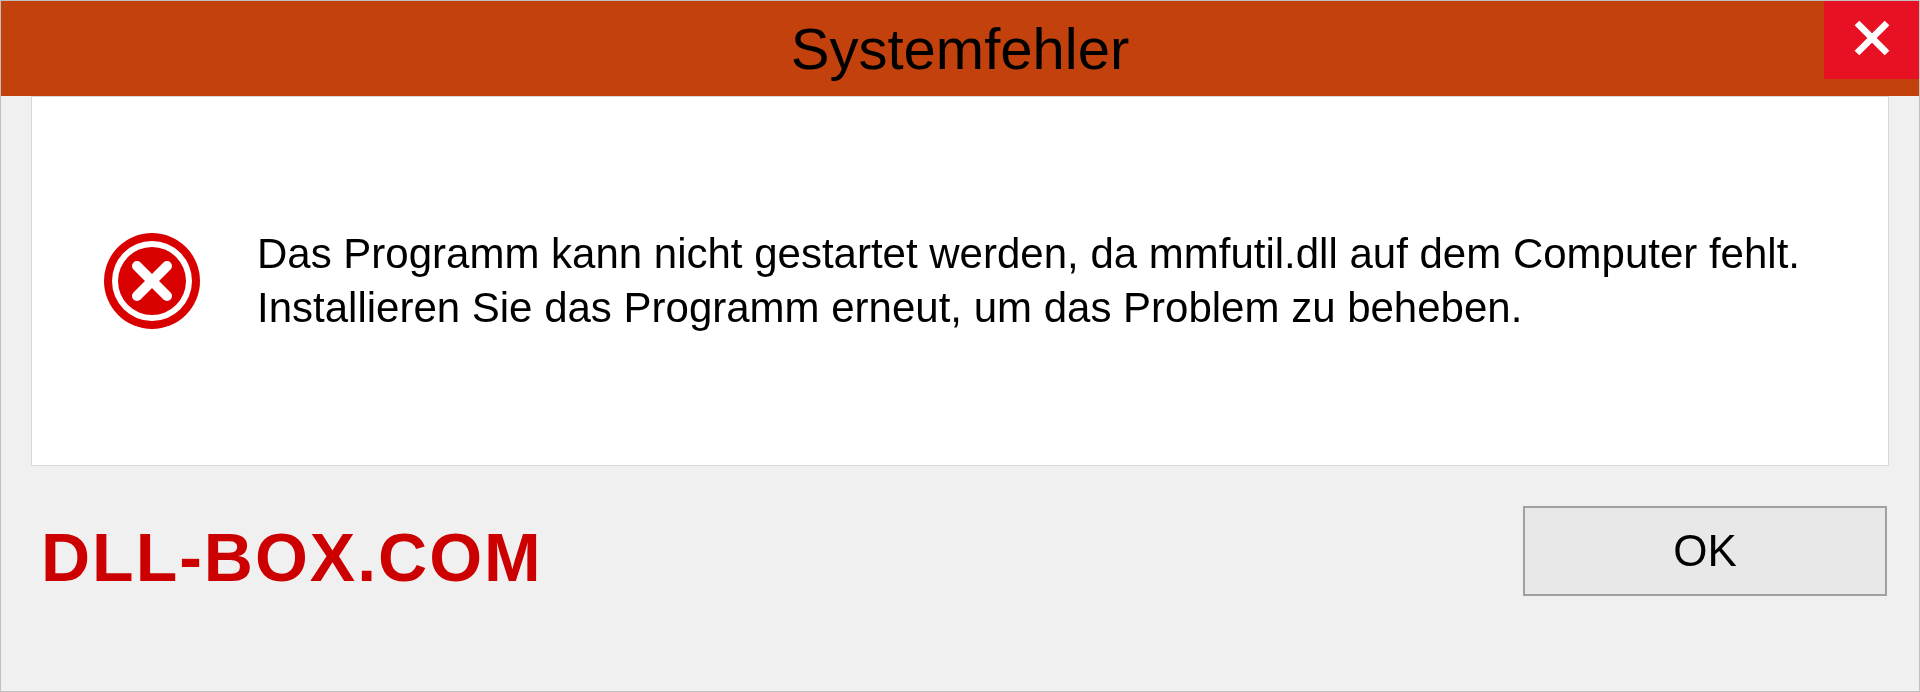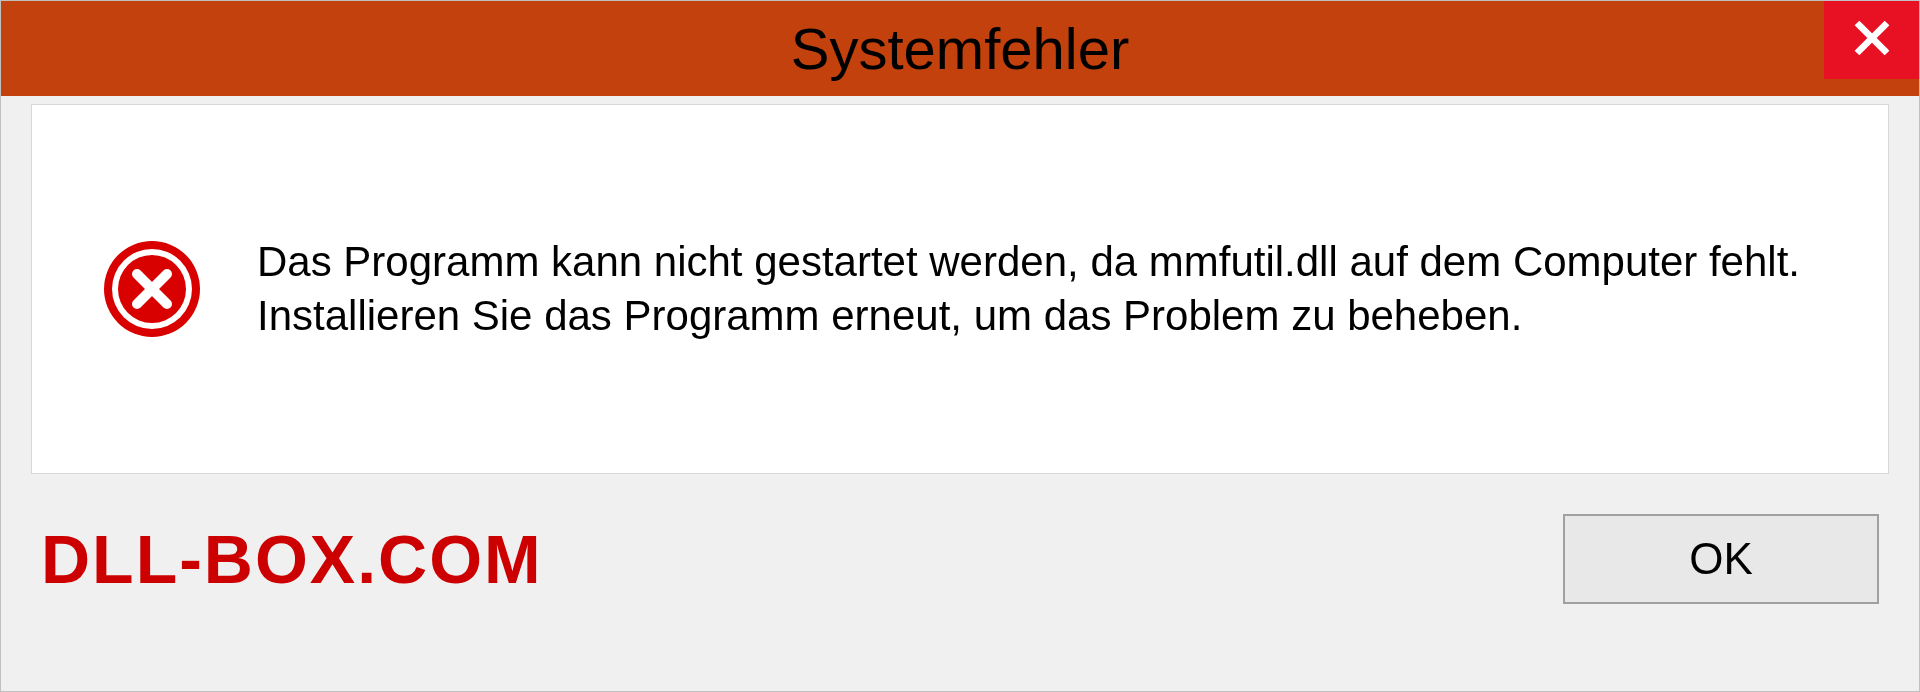--- a/index.html
+++ b/index.html
@@ -46,21 +46,21 @@
       display: flex;
       align-items: center;
       justify-content: center;
       cursor: pointer;
     }
     .close-button svg {
       width: 38px;
       height: 38px;
     }
     .content-panel {
-      margin: 8px 30px 15px 30px;
+      margin: 0 30px 15px 30px;
       background: #ffffff;
       border: 1px solid #d8d8d8;
       padding: 60px 70px;
       display: flex;
       align-items: center;
       gap: 55px;
       flex: 0 0 auto;
       min-height: 370px;
     }
     .error-icon {
@@ -73,33 +73,33 @@
       height: 100%;
     }
     .message-text {
       font-size: 42px;
       color: #000;
       line-height: 1.28;
       font-weight: normal;
     }
     .footer {
       display: flex;
-      align-items: center;
+      align-items: flex-end;
       justify-content: space-between;
-      padding: 25px 40px 40px 40px;
+      padding: 25px 32px 40px 40px;
     }
     .watermark {
       font-size: 68px;
       font-weight: 900;
       color: #cc0000;
       letter-spacing: 2px;
       font-family: Arial Black, Arial, sans-serif;
     }
     .ok-button {
-      width: 316px;
+      width: 364px;
       height: 90px;
       background: #e8e8e8;
       border: 2px solid #a0a0a0;
       font-size: 44px;
       color: #000;
       cursor: pointer;
       display: flex;
       align-items: center;
       justify-content: center;
       font-family: Arial, Helvetica, sans-serif;

